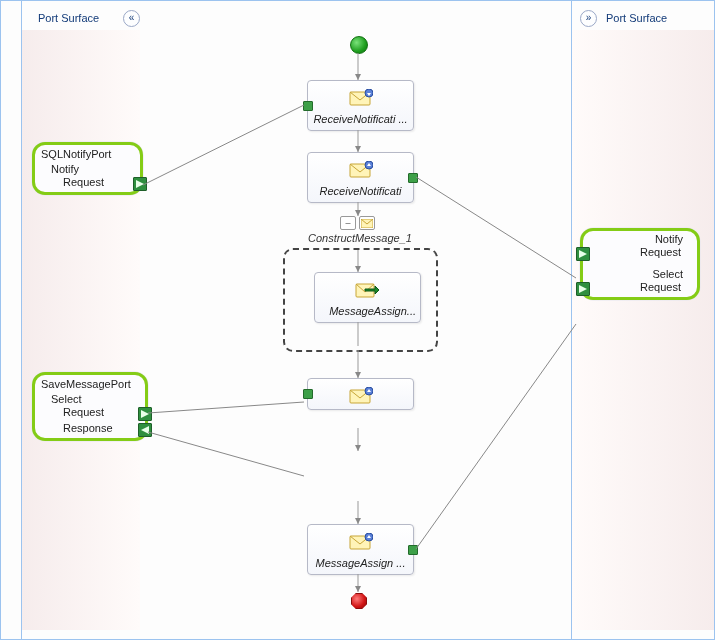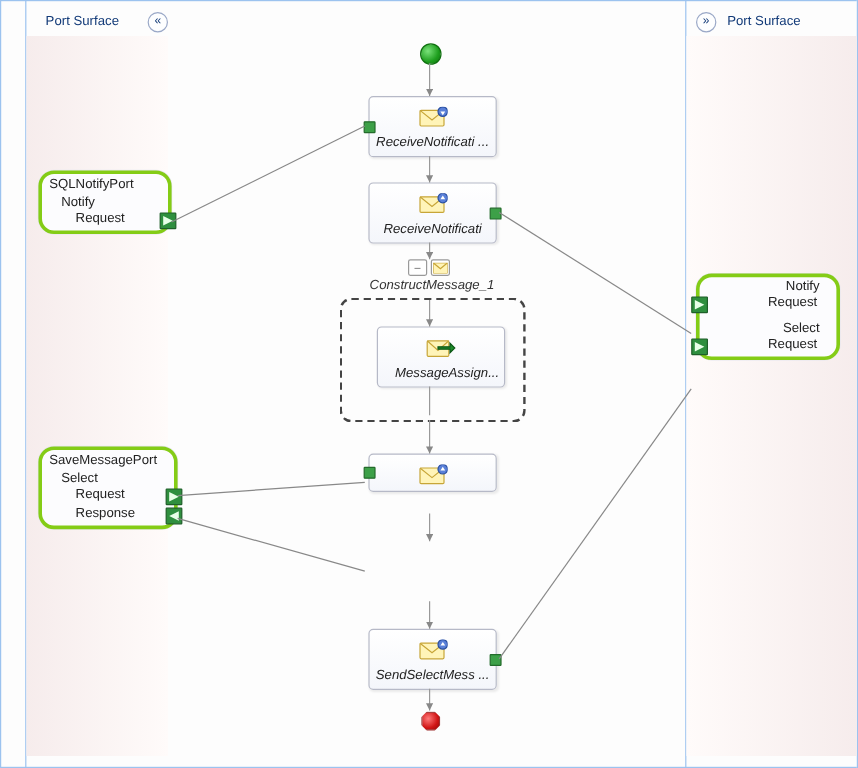--- a/index.html
+++ b/index.html
@@ -345,21 +345,21 @@
   <div class="shape" style="left:307px; top:524px; width:105px;">
     <span class="conn right"></span>
     <div class="icon-row">
       <svg width="24" height="18">
           <rect x="1" y="3" width="20" height="13" rx="1" fill="#fff4b8" stroke="#c7a537"></rect>
           <polyline points="1,3 11,11 21,3" fill="none" stroke="#c7a537"></polyline>
           <circle cx="20" cy="4" r="4" fill="#5a80d8" stroke="#2a4fa0"></circle>
           <polygon points="18,5 22,5 20,2" fill="#fff"></polygon>
         </svg>
     </div>
-    <div class="label">SendSelectMess ...</div>
+    <div class="label">MessageAssign ...</div>
   </div>
 
   <div class="end-dot" style="left:351px; top:593px;"></div>
 
   <svg class="links">
     <defs>
       <marker id="arr" markerWidth="8" markerHeight="8" refX="6" refY="3" orient="auto">
         <path d="M0,0 L6,3 L0,6 z" fill="#888"></path>
       </marker>
     </defs>

